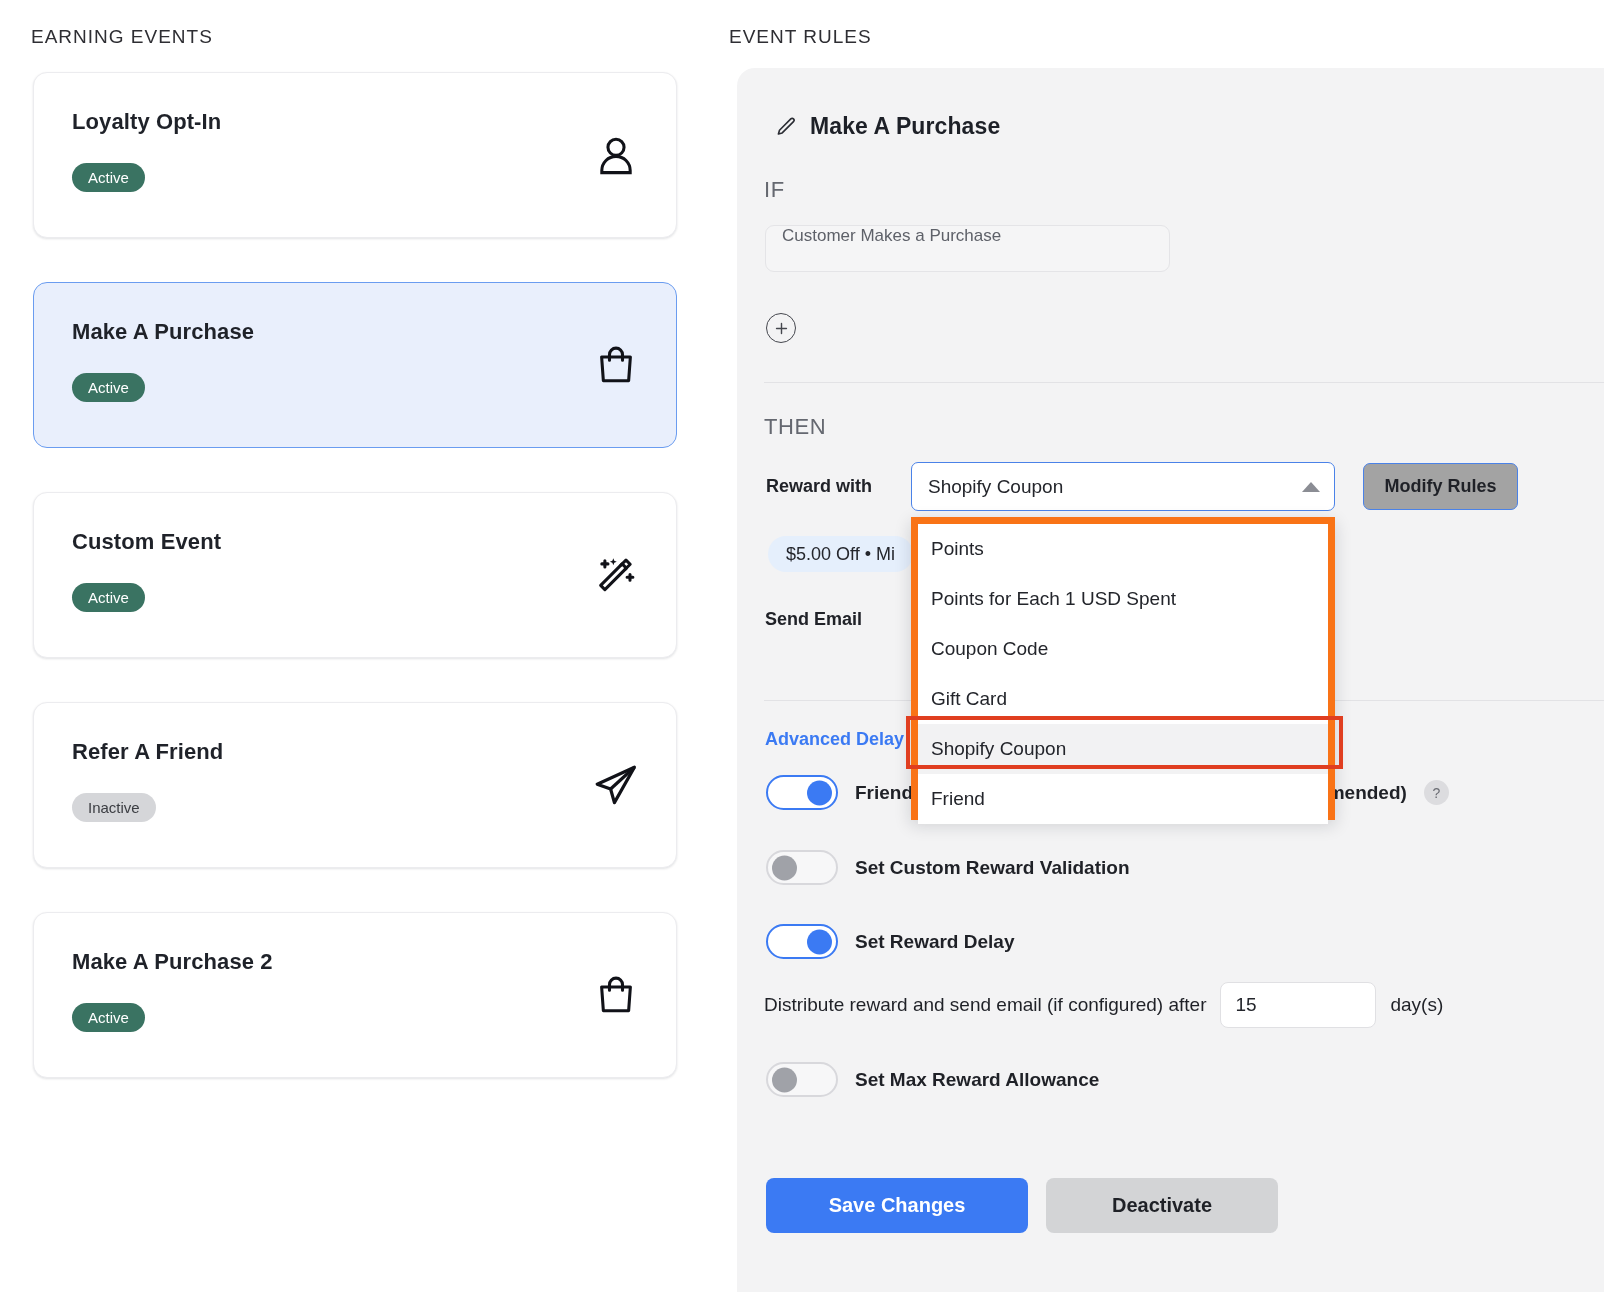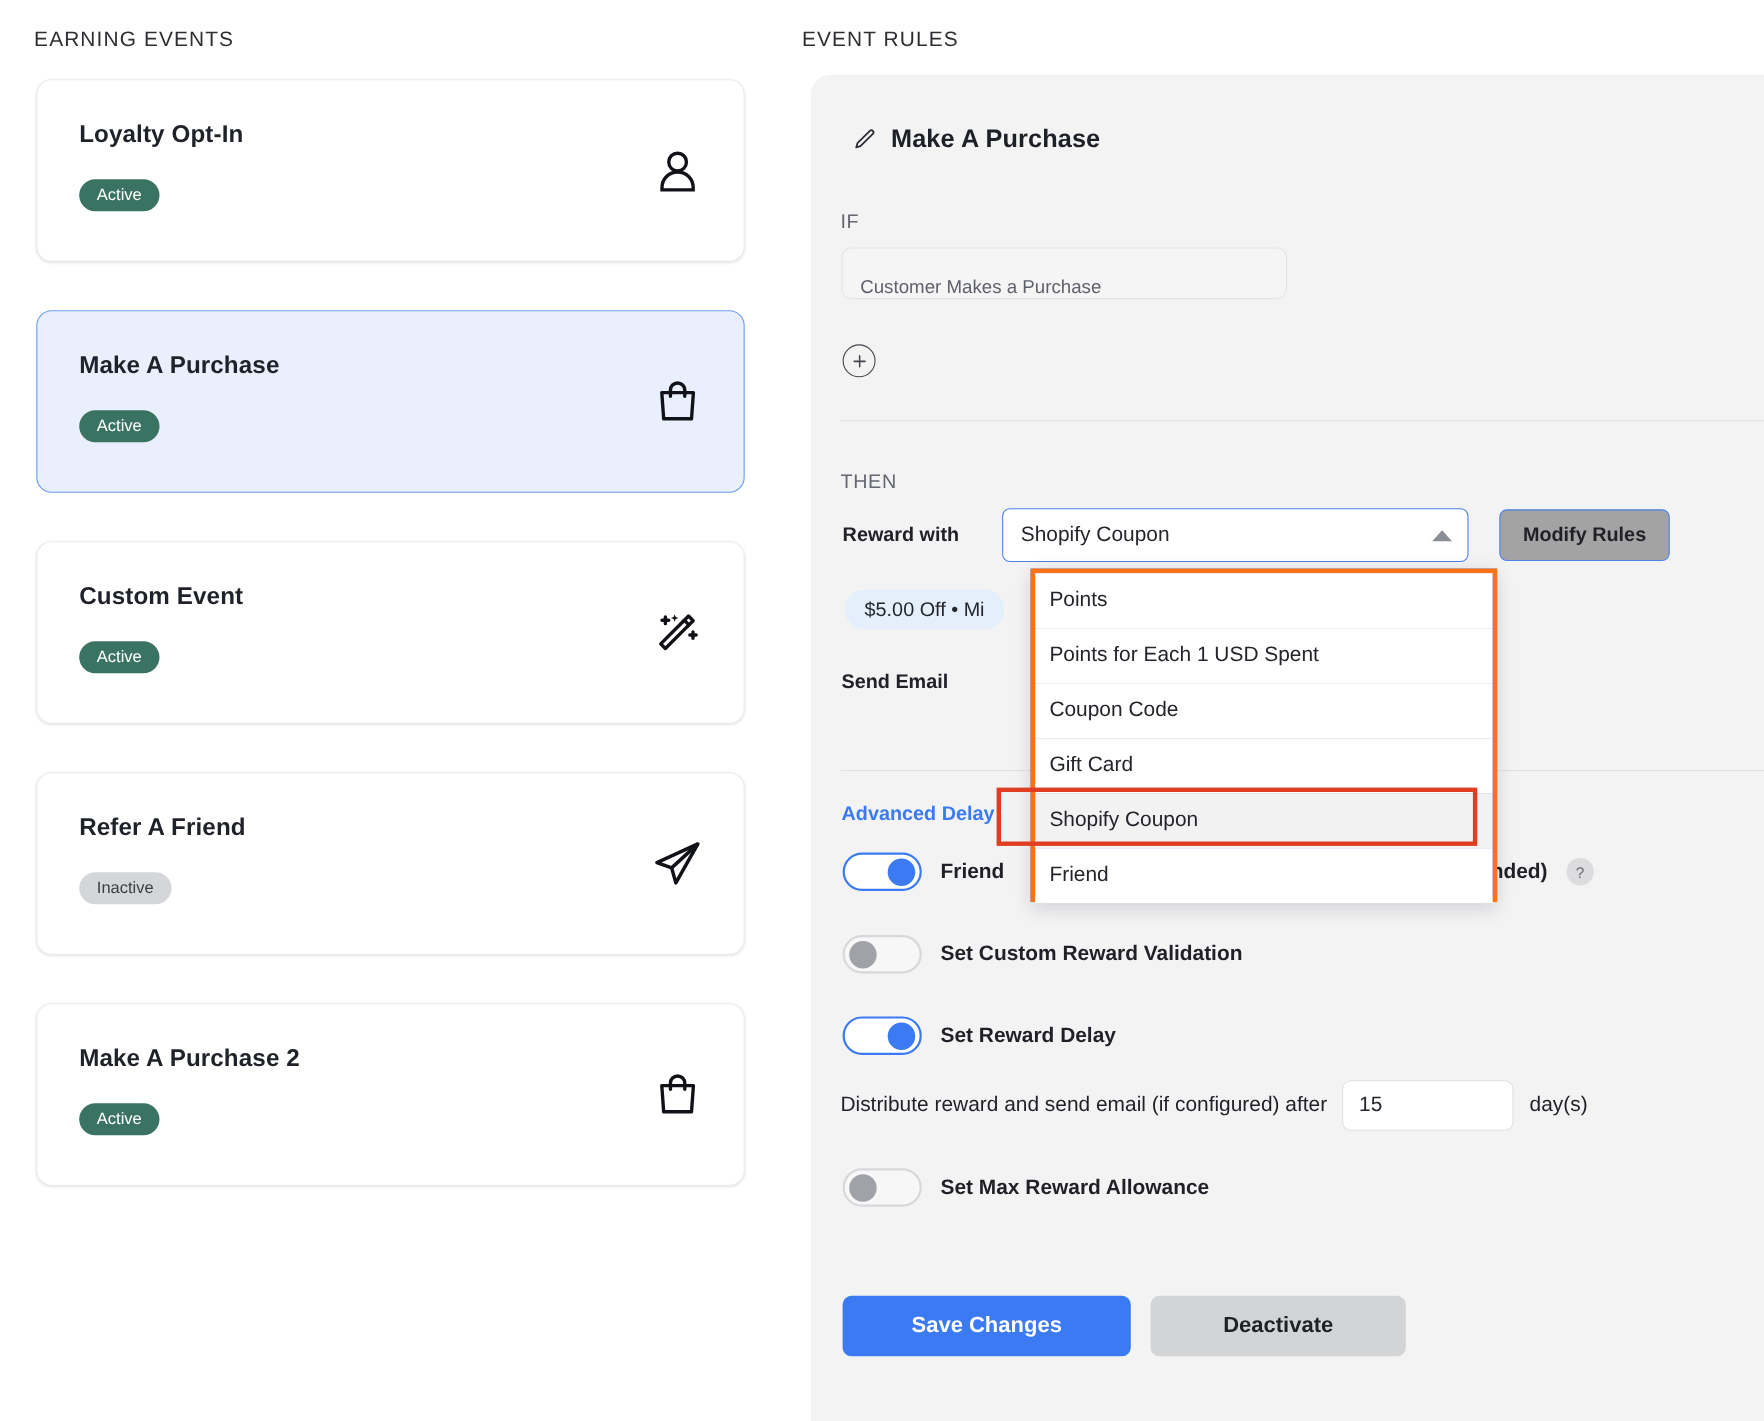--- a/index.html
+++ b/index.html
@@ -73,31 +73,31 @@
   .rule-header {
     position: absolute; left: 37px; top: 45px;
     display: flex; align-items: center; gap: 12px;
   }
   .rule-header .title {
     font-size: 23px; font-weight: 700; color: #1d2027; letter-spacing: .1px;
   }
   .pencil-icon { width: 24px; height: 24px; color:#2a2c33; display:block; }
 
   .label-if, .label-then {
-    position: absolute; font-size: 18px; color: #656870; letter-spacing: .6px; margin-top: 14px;
+    position: absolute; font-size: 22px; color: #656870; letter-spacing: .6px;
   }
   #if-label   { left: 764px; top: 177px; }
   #then-label { left: 764px; top: 414px; }
 
   .if-field {
     position: absolute; left: 765px; top: 225px;
     width: 405px; height: 47px;
     border: 1px solid #e4e4e7; border-radius: 9px;
     background: #f5f5f6;
-    display: flex; align-items: flex-end; padding-left: 16px;
+    display: flex; align-items: flex-start; padding-left: 16px;
     font-size: 17px; color: #5e6169;
   }
 
   .plus-btn {
     position: absolute; left: 766px; top: 313px;
     width: 30px; height: 30px; border-radius: 50%;
     border: 1.4px solid #45474e; background: transparent;
     display: flex; align-items: center; justify-content: center;
     color: #45474e; cursor: pointer; padding: 0;
   }
@@ -196,24 +196,24 @@
   .btn {
     height: 55px; border: none; border-radius: 8px;
     font-size: 20px; font-weight: 700; cursor: pointer;
     font-family: "Liberation Sans", sans-serif;
   }
   .btn-primary { width: 262px; background: #3b7af3; color: #ffffff; }
   .btn-secondary { width: 232px; background: #d3d4d6; color: #1f2127; }
 
   
   .dropdown-menu {
-    position: absolute; left: 937px; top: 517px;
+    position: absolute; left: 911px; top: 517px;
     width: 424px; height: 303px;
-    background: #4c1d95;
-    border: 4px solid #f97316;
+    background: #eab308;
+    border: 7px solid #f97316;
     box-shadow: 0 5px 16px rgba(16,24,40,.16);
     z-index: 40;
   }
   .dd-item {
     height: 50px; display: flex; align-items: center;
     padding-left: 13px; font-size: 19px; color: #23252b; cursor: pointer;
     background: #ffffff;
   }
   .dd-item.highlighted { background: #f2f2f3; }
 

